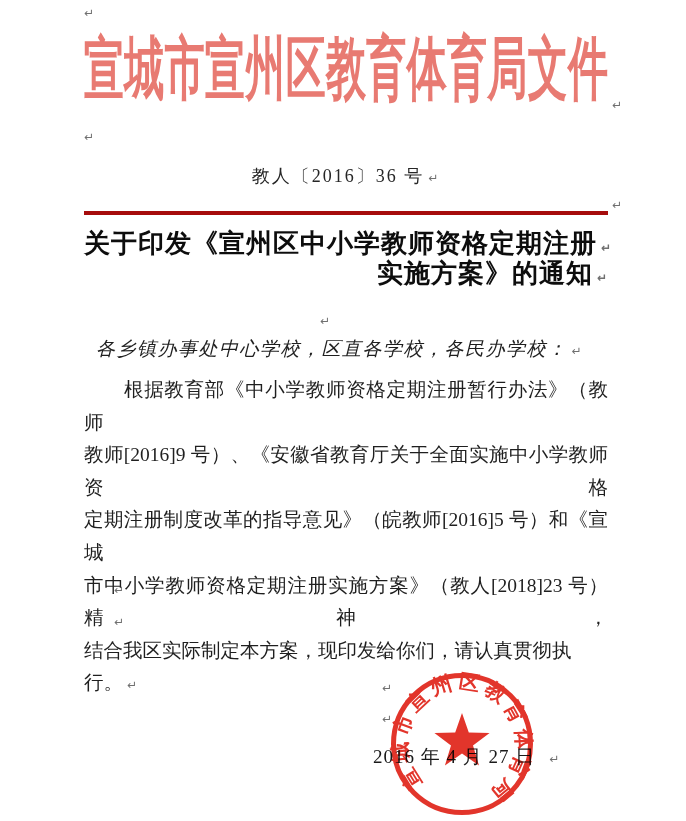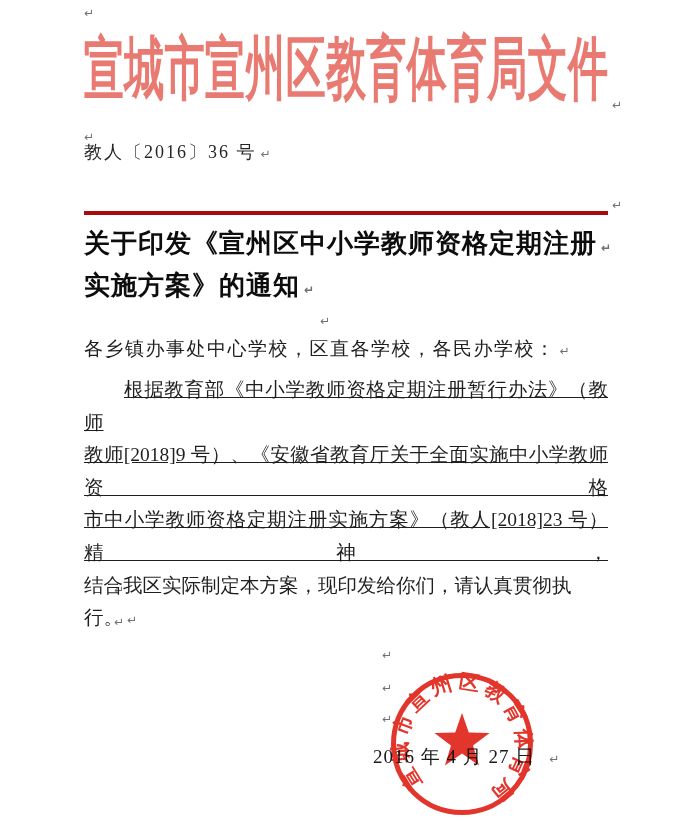--- a/index.html
+++ b/index.html
@@ -13,37 +13,37 @@
   .org-title{
     left:84px;top:30px;width:524px;height:46px;
     font-size:40px;font-weight:bold;color:#e87a72;
     white-space:nowrap;
     text-align:justify;text-align-last:justify;
     transform:scaleY(1.72);transform-origin:top center;
     letter-spacing:0px;line-height:46px;
   }
   
   .doc-number{
-    left:84px;top:140px;width:524px;
+    left:84px;top:164px;width:524px;text-align:center;
     font-size:18px;letter-spacing:2px;color:#262626;
   }
   
   .red-rule{left:84px;top:211px;width:524px;height:4px;background:#a60c0c;}
   
-  .doc-title{left:84px;width:524px;text-align:left;
+  .doc-title{left:84px;width:524px;text-align:right;
     font-size:26px;font-weight:bold;color:#0d0d0d;letter-spacing:1px;white-space:nowrap;}
   .title-l1{top:226px;}
-  .title-l2{top:268px;}
+  .title-l2{top:256px;}
   
   .salutation{
-    left:84px;top:336px;width:540px;
-    font-size:19px;letter-spacing:1.5px;white-space:nowrap;
+    left:96px;top:336px;width:540px;
+    font-size:19px;letter-spacing:1.5px;white-space:nowrap;font-style:italic;
   }
   .body-para{left:84px;top:374px;width:524px;font-size:19.5px;line-height:32.6px;}
-  .jline{text-align:justify;text-align-last:justify;text-decoration:underline;}
+  .jline{text-align:justify;text-align-last:justify;}
   .indent{text-indent:2.05em;}
   
   .pmark{color:#707070;font-size:12px;font-family:"DejaVu Sans",sans-serif;vertical-align:baseline;}
   .pmark.inline{margin-left:4px;}
   
   .issue-date{left:373px;top:744px;font-size:19px;letter-spacing:1px;color:#1a1a1a;white-space:nowrap;}
   
   .seal{left:388px;top:670px;width:148px;height:148px;mix-blend-mode:multiply;opacity:0.93;}
 </style>
 </head>
@@ -74,21 +74,22 @@
 <div class="abs doc-title title-l2">
   <span>实施方案》的通知</span><span class="pmark inline">↵</span>
 </div>
 
 <div class="abs salutation">
   <span>各乡镇办事处中心学校，区直各学校，各民办学校：</span><span class="pmark inline">↵</span>
 </div>
 
 <div class="abs body-para">
   <div class="jline indent">根据教育部《中小学教师资格定期注册暂行办法》（教师</div>
-  <div class="jline">教师[2018]9 号）、《安徽省教育厅关于全面实施中小学教师资格</div>
+  <div class="jline">教师[2016]9 号）、《安徽省教育厅关于全面实施中小学教师资格</div>
+  <div class="jline">定期注册制度改革的指导意见》（皖教师[2016]5 号）和《宣城</div>
   <div class="jline">市中小学教师资格定期注册实施方案》（教人[2018]23 号）精神，</div>
   <div><span>结合我区实际制定本方案，现印发给你们，请认真贯彻执行。</span><span class="pmark inline">↵</span></div>
 </div>
 
 <div class="abs issue-date">
   <span>2016 年 4 月 27 日</span><span class="pmark inline" style="margin-left:14px;">↵</span>
 </div>
 
 <svg class="abs seal" width="148" height="148" viewBox="0 0 148 148">
   <circle cx="74" cy="74" r="68.5" fill="none" stroke="#e0251a" stroke-width="5"></circle>

